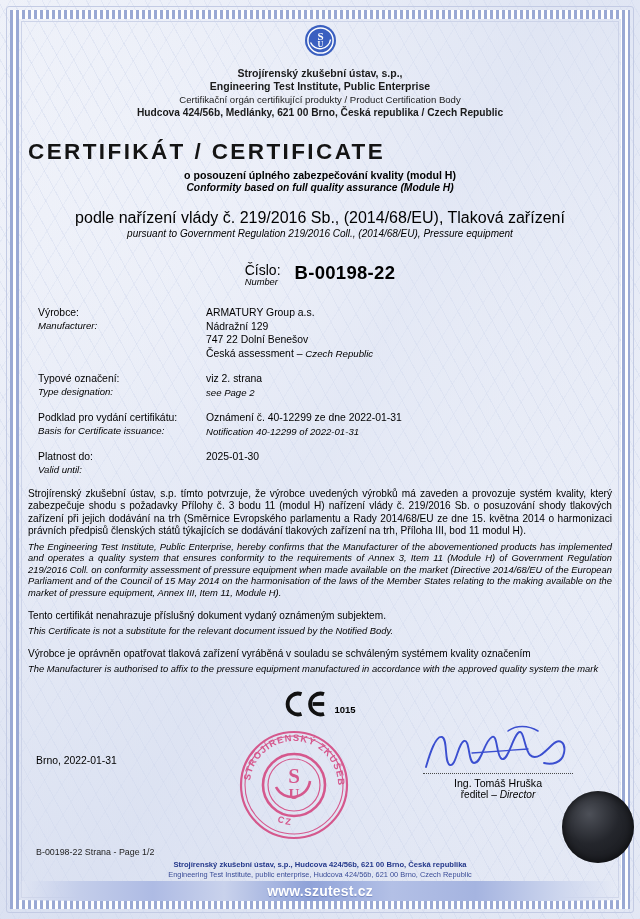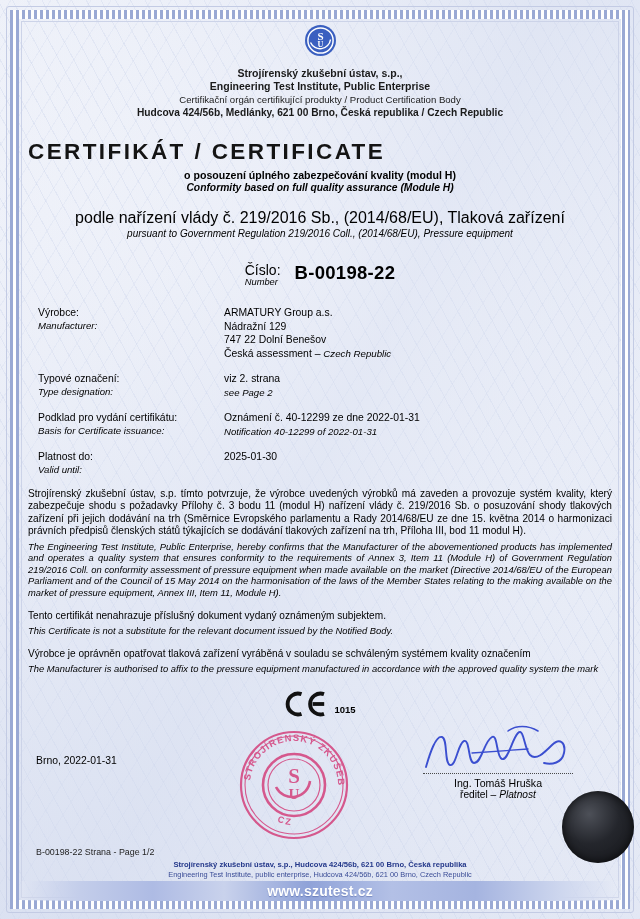--- a/index.html
+++ b/index.html
@@ -81,21 +81,21 @@
     margin-top: 23px;
     gap: 14px;
   }
   .number-lab { text-align: left; line-height: 12px; padding-top: 2px; }
   .number-lab .cz { font-size: 14px; }
   .number-lab .en { font-size: 9.3px; font-style: italic; }
   .number-val { font-size: 18.5px; font-weight: bold; letter-spacing: 0.3px; }
 
   
   .fields { margin-top: 18px; padding-left: 10px; }
-  .frow { display: flex; margin-bottom: 12px; gap: 18px; }
+  .frow { display: flex; margin-bottom: 12px; }
   .flabel { width: 168px; flex: 0 0 168px; line-height: 13px; }
   .flabel .cz { font-size: 10.4px; display: block; }
   .flabel .en { font-size: 9.6px; font-style: italic; display: block; }
   .fvalue { line-height: 13.5px; }
   .fvalue .cz { font-size: 10.4px; display: block; }
   .fvalue .en { font-size: 9.6px; font-style: italic; display: block; }
   .fvalue .mix { font-size: 10.4px; display: block; }
   .fvalue .mix i { font-size: 9.7px; }
 
   
@@ -349,21 +349,21 @@
       <div class="sig-box">
         <span>
           <svg class="sig-svg" width="172" height="50" viewBox="0 0 172 50">
             <path d="M14 44 C 18 30, 24 12, 30 14 C 36 16, 32 40, 38 42 C 44 44, 46 20, 52 18 C 58 16, 56 40, 62 40 C 70 40, 72 18, 80 14 C 86 11, 84 34, 90 36 C 96 38, 100 16, 106 10 C 112 4, 112 26, 118 32 C 124 38, 132 30, 140 22 C 148 14, 154 20, 152 30 C 150 40, 140 42, 132 40" fill="none" stroke="#3b4fd0" stroke-width="1.9" stroke-linecap="round"></path>
             <path d="M96 8 C 104 2, 116 2, 126 8" fill="none" stroke="#3b4fd0" stroke-width="1.5" stroke-linecap="round"></path>
             <path d="M60 30 L 116 26" fill="none" stroke="#3b4fd0" stroke-width="1.3" stroke-linecap="round"></path>
           </svg>
         </span>
         <div class="sig-rule"></div>
         <div class="sig-name">Ing. Tomáš Hruška</div>
-        <div class="sig-role"><span>ředitel – </span><i>Platnost</i></div>
+        <div class="sig-role"><span>ředitel – </span><i>Director</i></div>
       </div>
 
       <div class="emboss"></div>
     </div>
 
     <div class="doc-ref">B-00198-22   Strana - Page 1/2</div>
 
     <div class="footer">
       <div class="foot-l1">Strojírenský zkušební ústav, s.p., Hudcova 424/56b, 621 00 Brno, Česká republika</div>
       <div class="foot-l2">Engineering Test Institute, public enterprise, Hudcova 424/56b, 621 00 Brno, Czech Republic</div>

